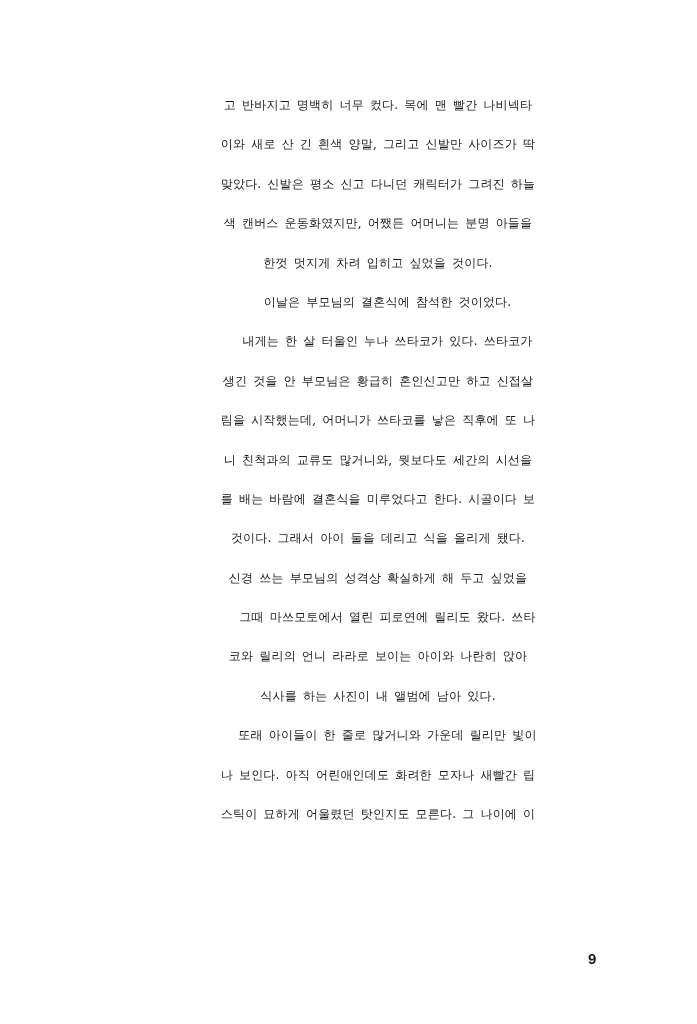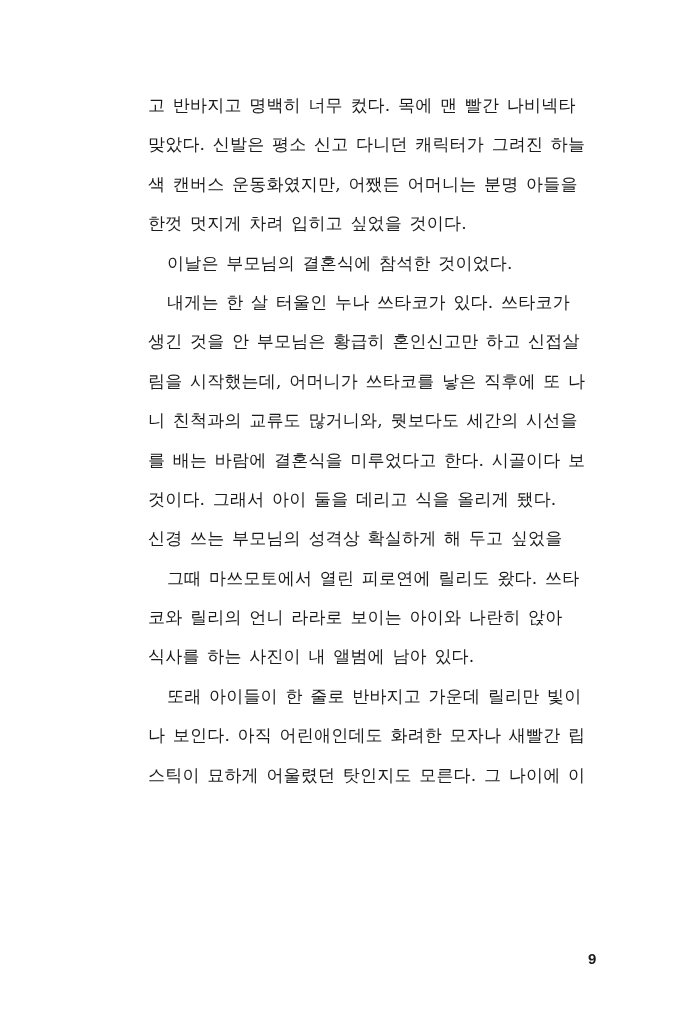--- a/index.html
+++ b/index.html
@@ -24,57 +24,59 @@
     }
     .body-text {
       position: absolute;
       left: 148px;
       top: 86px;
       width: 460px;
     }
     .line {
       height: 39.4px;
       line-height: 39.4px;
-      font-size: 17px;
+      font-size: 12px;
       white-space: nowrap;
       letter-spacing: 0.2px;
       word-spacing: 2px;
+      text-align: center;
     }
     .line.indent {
       text-indent: 19px;
     }
     .page-number {
       position: absolute;
       left: 588px;
       top: 950px;
       font-family: "Liberation Sans", "DejaVu Sans", sans-serif;
       font-size: 15px;
       font-weight: 700;
       color: #1a1a1a;
     }
   </style>
 </head>
 <body>
 
 <div class="page">
   <div class="body-text">
     <div class="line">고 반바지고 명백히 너무 컸다. 목에 맨 빨간 나비넥타</div>
+    <div class="line">이와 새로 산 긴 흰색 양말, 그리고 신발만 사이즈가 딱</div>
     <div class="line">맞았다. 신발은 평소 신고 다니던 캐릭터가 그려진 하늘</div>
     <div class="line">색 캔버스 운동화였지만, 어쨌든 어머니는 분명 아들을</div>
     <div class="line">한껏 멋지게 차려 입히고 싶었을 것이다.</div>
     <div class="line indent">이날은 부모님의 결혼식에 참석한 것이었다.</div>
     <div class="line indent">내게는 한 살 터울인 누나 쓰타코가 있다. 쓰타코가</div>
     <div class="line">생긴 것을 안 부모님은 황급히 혼인신고만 하고 신접살</div>
     <div class="line">림을 시작했는데, 어머니가 쓰타코를 낳은 직후에 또 나</div>
     <div class="line">니 친척과의 교류도 많거니와, 뭣보다도 세간의 시선을</div>
     <div class="line">를 배는 바람에 결혼식을 미루었다고 한다. 시골이다 보</div>
     <div class="line">것이다. 그래서 아이 둘을 데리고 식을 올리게 됐다.</div>
     <div class="line">신경 쓰는 부모님의 성격상 확실하게 해 두고 싶었을</div>
     <div class="line indent">그때 마쓰모토에서 열린 피로연에 릴리도 왔다. 쓰타</div>
     <div class="line">코와 릴리의 언니 라라로 보이는 아이와 나란히 앉아</div>
     <div class="line">식사를 하는 사진이 내 앨범에 남아 있다.</div>
-    <div class="line indent">또래 아이들이 한 줄로 반바지고 가운데 릴리만 빛이</div>
+    <div class="line indent">또래 아이들이 한 줄로 많거니와 가운데 릴리만 빛이</div>
     <div class="line">나 보인다. 아직 어린애인데도 화려한 모자나 새빨간 립</div>
     <div class="line">스틱이 묘하게 어울렸던 탓인지도 모른다. 그 나이에 이</div>
   </div>
 
   <div class="page-number">9</div>
 </div>
 
 </body></html>

